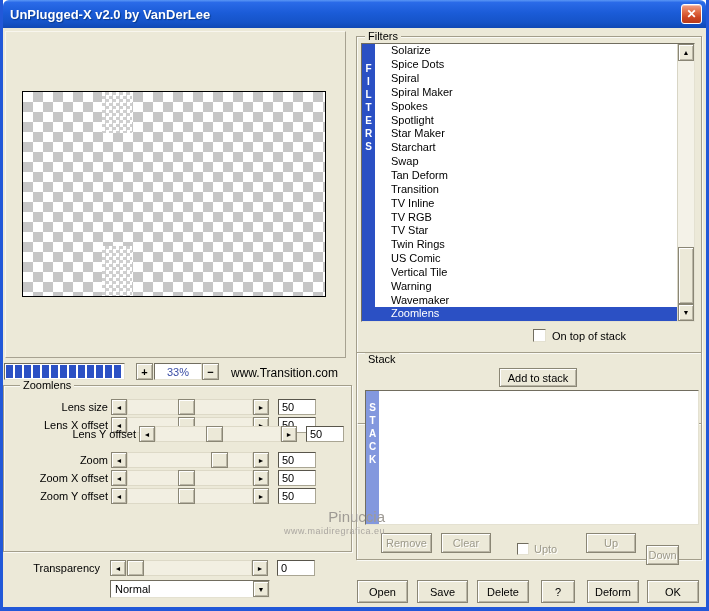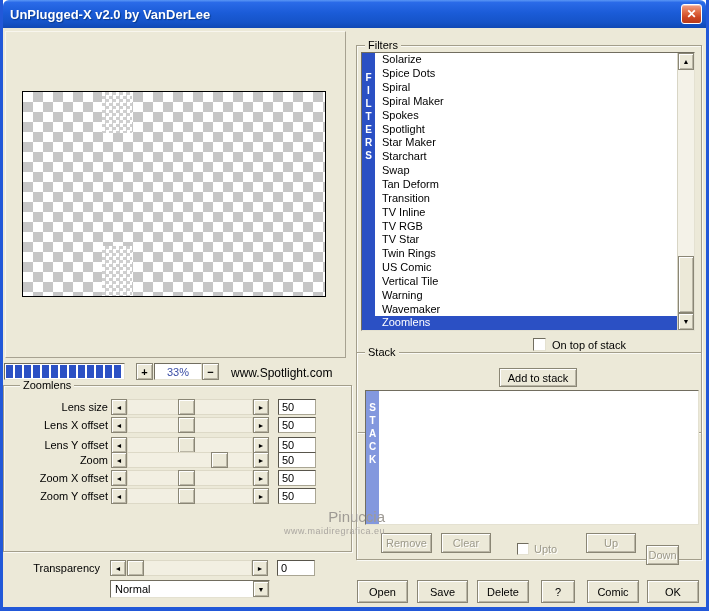--- a/index.html
+++ b/index.html
@@ -60,21 +60,21 @@
   .sthumb{position:absolute;top:0;width:17px;height:16px;background:var(--dialog_bg,#ECE9D8);
     border:1px solid #8a8675;box-shadow:inset 1px 1px 0 #fff, inset -1px -1px 0 #b9b5a5;}
   .sval{position:absolute;left:274px;top:0;width:38px;height:16px;font-size:11px;padding-left:3px;
     background:#fff;border:1px solid;border-color:#58554b #a9a593 #a9a593 #58554b;color:#000;}
 
   
   .list-wrap{position:absolute;left:4px;top:6px;width:334px;height:279px;display:flex;
     background:#fff;border:1px solid;border-color:#716d5f #e4e1d1 #e4e1d1 #716d5f;}
   .filters-vbar{width:13px;background:var(--accent_blue,#2B50C4);padding-top:18px;}
   .filter-list{flex:1;display:flex;flex-direction:column;overflow:hidden;}
-  .filter-item{flex:1;font-size:11px;line-height:13px;padding-left:7px;color:#000;display:flex;align-items:center;text-align:right;}
+  .filter-item{flex:1;font-size:11px;line-height:13px;padding-left:16px;color:#000;display:flex;align-items:center;text-align:right;}
   .filter-item.selected{background:var(--accent_blue,#2B50C4);color:#fff;}
   .scrollbar{width:17px;position:relative;background:#f4f2e8;border-left:1px solid #d8d5c5;}
   .scroll-btn{position:absolute;left:0;width:16px;height:17px;font-size:7px;}
   .scroll-thumb{position:absolute;left:0;top:203px;width:16px;height:57px;background:var(--dialog_bg,#ECE9D8);
     border:1px solid #8a8675;box-shadow:inset 1px 1px 0 #fff, inset -1px -1px 0 #b9b5a5;}
   .ontop-row{position:absolute;left:132px;top:292px;display:flex;align-items:center;gap:6px;font-size:11px;padding-left:44px;}
 
   
   .stack-wrap{position:absolute;left:8px;top:37px;width:334px;height:135px;display:flex;
     background:#fff;border:1px solid;border-color:#716d5f #e4e1d1 #e4e1d1 #716d5f;}
@@ -113,21 +113,21 @@
     <div class="progress">
       <div class="progress-fill"></div>
     </div>
     <div class="btn" style="left:133px;top:335px;width:17px;height:17px;font-weight:bold;">
       <span>+</span>
     </div>
     <div class="zoom-pct sunken">33%</div>
     <div class="btn" style="left:199px;top:335px;width:17px;height:17px;font-weight:bold;">
       <span>−</span>
     </div>
-    <div class="vendor">www.Spotlight.com</div>
+    <div class="vendor">www.Transition.com</div>
 
     <div class="group" style="left:0;top:357px;width:349px;height:167px;">
       <span class="group-label" style="left:16px;">Zoomlens</span>
 
       <div class="slider-row" style="top:13px;">
         <span class="slabel">Lens size</span>
         <div class="btn sbtn" style="left:107px;">◄</div>
         <div class="strack">
             <div class="sthumb" style="left:51px;"></div>
           </div>
@@ -138,21 +138,21 @@
       <div class="slider-row" style="top:31px;">
         <span class="slabel">Lens X offset</span>
         <div class="btn sbtn" style="left:107px;">◄</div>
         <div class="strack">
             <div class="sthumb" style="left:51px;"></div>
           </div>
         <div class="btn sbtn" style="left:249px;">►</div>
         <input class="sval" value="50" style="">
       </div>
 
-      <div class="slider-row" style="top:51px;">
+      <div class="slider-row" style="top:40px;margin-left:28px;">
         <span class="slabel">Lens Y offset</span>
         <div class="btn sbtn" style="left:107px;">◄</div>
         <div class="strack">
             <div class="sthumb" style="left:51px;"></div>
           </div>
         <div class="btn sbtn" style="left:249px;">►</div>
         <input class="sval" value="50" style="">
       </div>
 
       <div class="slider-row" style="top:66px;">
@@ -199,21 +199,21 @@
     <div class="dropdown">
       <span class="dropdown-text">Normal</span>
       <div class="btn drop-btn" style="position:relative;left:0;top:0;">▼</div>
     </div>
 
     <div class="watermark">
       <div class="wm1">Pinuccia</div>
       <div class="wm2">www.maidiregrafica.eu</div>
     </div>
 
-    <div class="group" style="left:353px;top:17px;width:346px;height:388px;">
+    <div class="group" style="left:353px;top:8px;width:346px;height:388px;">
       <span class="group-label" style="left:8px;">Filters</span>
       <div class="list-wrap">
         <div class="vbar filters-vbar">F
 I
 L
 T
 E
 R
 S</div>
         <div class="filter-list">
@@ -244,21 +244,21 @@
           <div class="btn scroll-btn" style="top:260px;">▼</div>
         </div>
       </div>
       <div class="ontop-row">
         <div class="checkbox"></div>
         <span>On top of stack</span>
       </div>
     </div>
 
     <div class="group" style="left:353px;top:324px;width:346px;height:208px;">
-      <span class="group-label" style="left:8px;">Stack</span>
+      <span class="group-label" style="left:8px;margin-top:7px;">Stack</span>
       <div class="btn" style="left:142px;top:15px;width:78px;height:19px;">Add to stack</div>
       <div class="stack-wrap">
         <div class="vbar stack-vbar">S
 T
 A
 C
 K</div>
         <div class="stack-list"></div>
       </div>
       <div class="btn disabled" style="left:24px;top:180px;width:51px;height:20px;">Remove</div>
@@ -268,17 +268,17 @@
         <span style="font-size:11px;color:var(--disabled_text,#9D9A8B);text-shadow:1px 1px 0 #fff;">Upto</span>
       </div>
       <div class="btn disabled" style="left:229px;top:180px;width:50px;height:20px;">Up</div>
       <div class="btn disabled" style="left:289px;top:192px;width:33px;height:20px;">Down</div>
     </div>
 
     <div class="btn" style="left:354px;top:552px;width:51px;height:23px;">Open</div>
     <div class="btn" style="left:414px;top:552px;width:51px;height:23px;">Save</div>
     <div class="btn" style="left:474px;top:552px;width:52px;height:23px;">Delete</div>
     <div class="btn" style="left:538px;top:552px;width:34px;height:23px;">?</div>
-    <div class="btn" style="left:584px;top:552px;width:52px;height:23px;">Comic</div>
+    <div class="btn" style="left:584px;top:552px;width:52px;height:23px;">Deform</div>
     <div class="btn" style="left:644px;top:552px;width:52px;height:23px;">OK</div>
 
   </div>
 </div>
 
 </body></html>

